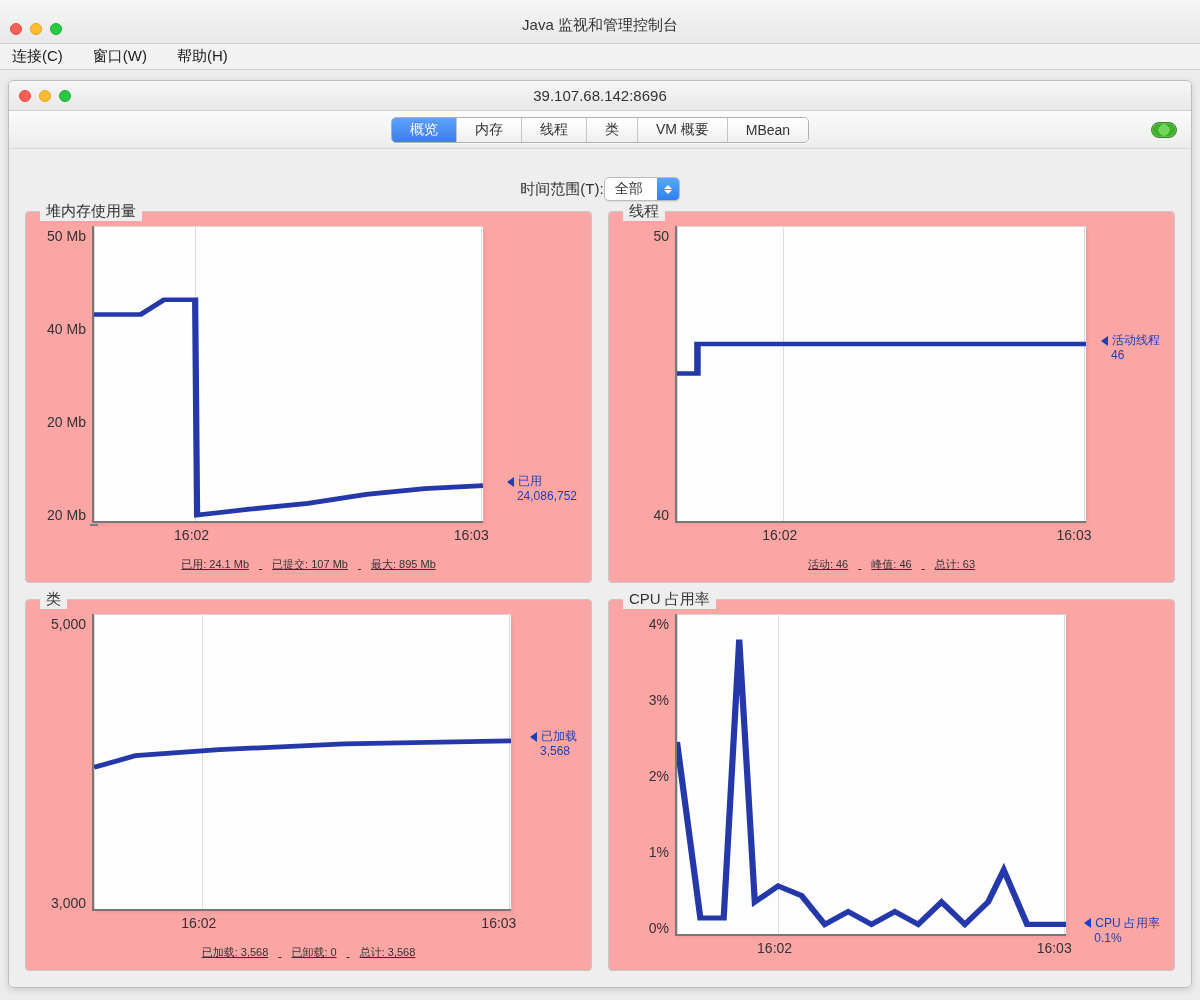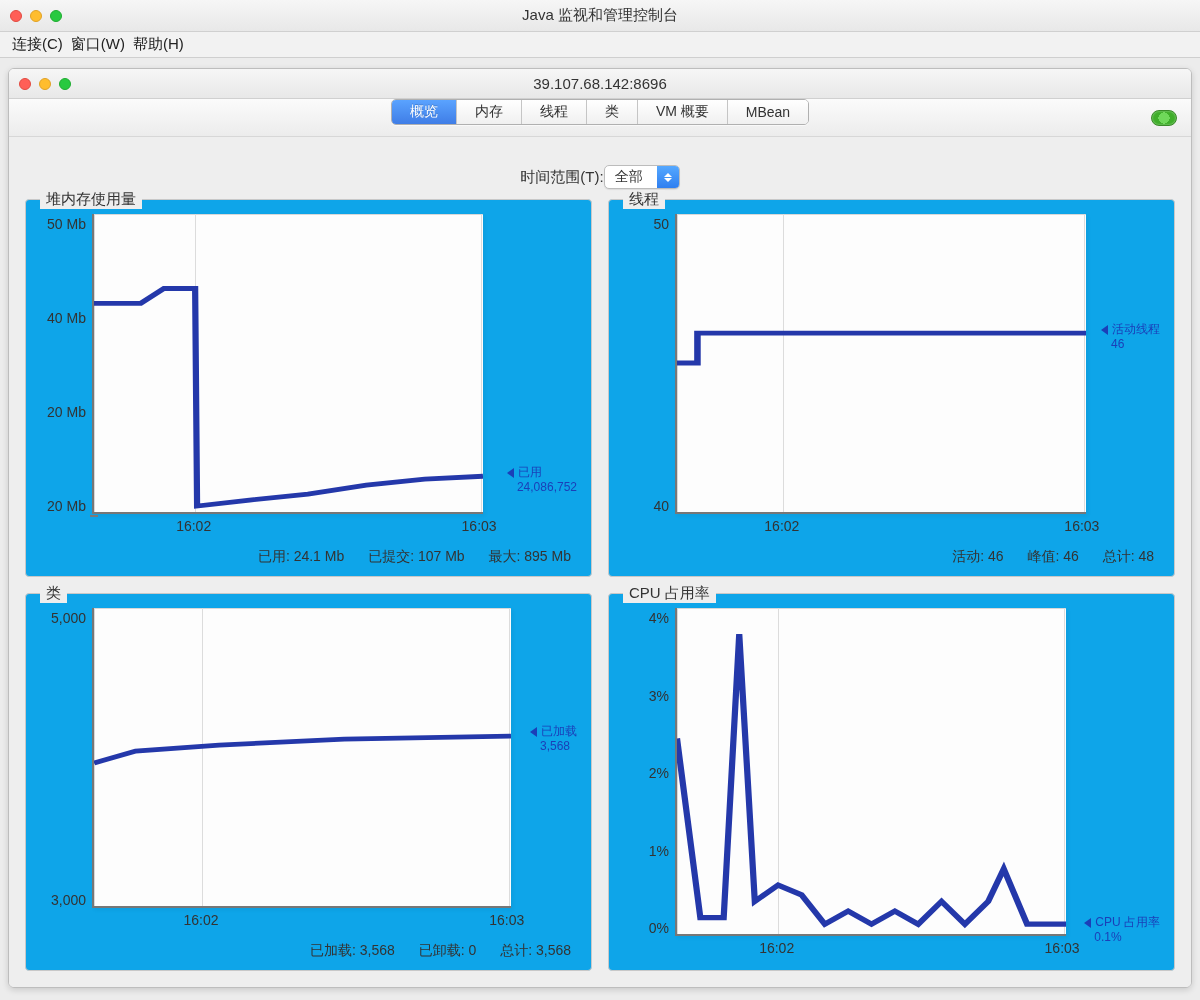--- a/index.html
+++ b/index.html
@@ -1,68 +1,68 @@
 <!DOCTYPE html>
 <html><head>
 <meta charset="utf-8">
 <style>
   * { box-sizing: border-box; margin: 0; padding: 0; }
   html, body { width: 1200px; height: 1000px; font-family: "Helvetica Neue", Arial, sans-serif; background: #ececec; }
 
   
   .outer-window { width: 1200px; height: 1000px; background: #ececec; display: flex; flex-direction: column; }
-  .titlebar { height: 32px; display: flex; align-items: center; position: relative; padding: 8px 10px; background: linear-gradient(#f6f6f6,#e8e8e8); border-bottom:1px solid #d0d0d0;}
+  .titlebar { height: 44px; display: flex; align-items: flex-end; position: relative; padding: 8px 10px; background: linear-gradient(#f6f6f6,#e8e8e8); border-bottom:1px solid #d0d0d0;}
   .traffic-lights { display: flex; gap: 8px; }
   .light { width: 12px; height: 12px; border-radius: 50%; }
   .light.red { background:#ff5f57;border:1px solid #e24b41;}
   .light.yellow{background:#ffbd2e;border:1px solid #e1a226;}
   .light.green{background:#28c940;border:1px solid #1ead30;}
   .titlebar-title { position:absolute; left:0; right:0; text-align:center; font-size:15px; color:#333; pointer-events:none;}
-  .menubar { height: 26px; display:flex; align-items:center; gap:8px; padding:0 12px; background:#f2f2f2; border-bottom:1px solid #cfcfcf; font-size:15px; color:#222;}
+  .menubar { height: 26px; display:flex; align-items:center; gap:30px; padding:0 12px; background:#f2f2f2; border-bottom:1px solid #cfcfcf; font-size:15px; color:#222;}
   .menubar span { cursor:default; }
 
   
   .inner-wrap { flex:1; padding:10px 8px 12px 8px; }
   .inner-window { width:100%; height:100%; background:linear-gradient(#fdfdfd,#f3f3f3); border:1px solid #bdbdbd; border-radius:6px; box-shadow:0 2px 6px rgba(0,0,0,.15); display:flex; flex-direction:column; overflow:hidden;}
   .inner-titlebar { height:30px; display:flex; align-items:center; position:relative; padding:0 10px; background:linear-gradient(#f6f6f6,#e8e8e8); border-bottom:1px solid #d0d0d0;}
   .inner-title { position:absolute; left:0; right:0; text-align:center; font-size:15px; color:#333; pointer-events:none;}
 
-  .tabbar-row { height:38px; display:flex; align-items:flex-start; justify-content:center; position:relative; border-bottom:1px solid #d7d7d7; background:linear-gradient(#fbfbfb,#ececec);}
+  .tabbar-row { height:38px; display:flex; align-items:center; justify-content:center; position:relative; border-bottom:1px solid #d7d7d7; background:linear-gradient(#fbfbfb,#ececec);}
   .tabbar { display:flex; border:1px solid #b0b0b0; border-radius:5px; overflow:hidden; height:26px; box-shadow:0 1px 0 rgba(255,255,255,.6);}
   .tab { padding:0 18px; font-size:14px; color:#333; display:flex; align-items:center; background:linear-gradient(#ffffff,#f0f0f0); border-right:1px solid #c5c5c5; cursor:default;}
   .tab:last-child{border-right:none;}
   .tab.active { background:linear-gradient(#5aa3ff,#3f7de6); color:#fff; text-shadow:0 -1px 0 rgba(0,0,0,.2);}
   .conn-icon { position:absolute; right:14px; top:50%; transform:translateY(-50%); width:26px; height:16px; background:radial-gradient(circle at 50% 50%, #6fd85a 0 40%, #3fae2a 41% 100%); border-radius:8px; border:1px solid #3a8a2a; box-shadow:inset 0 0 2px rgba(255,255,255,.6);}
 
   .body { flex:1; background:#eeeeee; padding:18px 16px 0 16px; display:flex; flex-direction:column;}
 
   .range-row { display:flex; justify-content:center; align-items:center; gap:0; height:44px; font-size:15px; color:#333;}
   .select { display:inline-flex; align-items:center; height:24px; border:1px solid #bcbcbc; border-radius:5px; background:#fff; overflow:hidden; box-shadow:0 1px 1px rgba(0,0,0,.08);}
   .select .sel-text { padding:0 14px 0 10px; font-size:14px;}
   .select .sel-btn { width:22px; height:100%; background:linear-gradient(#55a8ff,#2f7ff0); display:flex; flex-direction:column; align-items:center; justify-content:center; gap:1px;}
   .sel-btn .tri { width:0;height:0;border-left:4px solid transparent;border-right:4px solid transparent;}
   .sel-btn .tri.up{border-bottom:4px solid #fff;}
   .sel-btn .tri.down{border-top:4px solid #fff;}
 
   .grid { flex:1; display:grid; grid-template-columns:1fr 1fr; grid-template-rows:1fr 1fr; gap:16px; padding-bottom:16px;}
 
-  .panel { border:1px solid #c8c8c8; border-radius:4px; background:#0ea5e9; position:relative; padding:14px 10px 8px 10px; display:flex; flex-direction:column;}
+  .panel { border:1px solid #c8c8c8; border-radius:4px; background:#fca5a5; position:relative; padding:14px 10px 8px 10px; display:flex; flex-direction:column;}
   .panel-title { position:absolute; top:-10px; left:14px; background:#eeeeee; padding:0 6px; font-size:15px; color:#333;}
 
   .chart-area { flex:1; position:relative; display:flex; }
   .yaxis { width:56px; display:flex; flex-direction:column; justify-content:space-between; align-items:flex-end; font-size:14px; color:#333; padding:2px 6px 26px 0;}
   .plotwrap { flex:1; position:relative; }
   .plot { position:absolute; inset:0 0 26px 0; border-left:2px solid #777; border-bottom:2px solid #777; background:#fdfdfd; box-shadow:1px 1px 0 #d8d8d8 inset, 2px 2px 4px rgba(0,0,0,.05);}
-  .xaxis { position:absolute; left:0; right:0; bottom:0; height:22px; font-size:14px; color:#333;}
+  .xaxis { position:absolute; left:0; right:8px; bottom:0; height:22px; font-size:14px; color:#333;}
   .xaxis span { position:absolute; transform:translateX(-50%);}
   .annot { position:absolute; font-size:12px; color:#1b3fb8; line-height:1.25; white-space:nowrap;}
   .annot .arrow{display:inline-block;width:0;height:0;border-top:5px solid transparent;border-bottom:5px solid transparent;border-right:7px solid #1b3fb8;margin-right:4px;vertical-align:middle;}
   .hline { position:absolute; height:2px; background:#7a7a7a; left:0; right:0;}
 
-  .summary { text-align:right; font-size:14px; color:#333; padding:8px 0 2px 0; }
+  .summary { text-align:center; font-size:11px; color:#333; padding:8px 0 2px 0;text-decoration:underline; }
   .summary span { margin:0 10px; }
 
   svg.line { position:absolute; inset:0; width:100%; height:100%; }
   svg.line polyline { fill:none; stroke:#2438aa; stroke-width:1.6; }
   .vgrid { position:absolute; top:0; bottom:0; width:1px; background:#dcdcdc;}
 
 </style>
 </head>
 <body>
 
@@ -174,21 +174,21 @@
                 </div>
                 <div class="annot" style="right:-74px;top:calc(40% - 22px)">
                   <span class="arrow"></span><span>活动线程</span><br>&nbsp;&nbsp;&nbsp;<span>46</span>
                 </div>
               </div>
               <div style="width:78px"></div>
             </div>
             <div class="summary">
               <span>活动: 46</span>
               <span>峰值: 46</span>
-              <span>总计: 48</span>
+              <span>总计: 63</span>
             </div>
           </div>
 
           <div class="panel">
             <div class="panel-title">类</div>
             <div class="chart-area">
               <div class="yaxis">
                 <span>5,000</span>
                 <span>3,000</span>
               </div>

